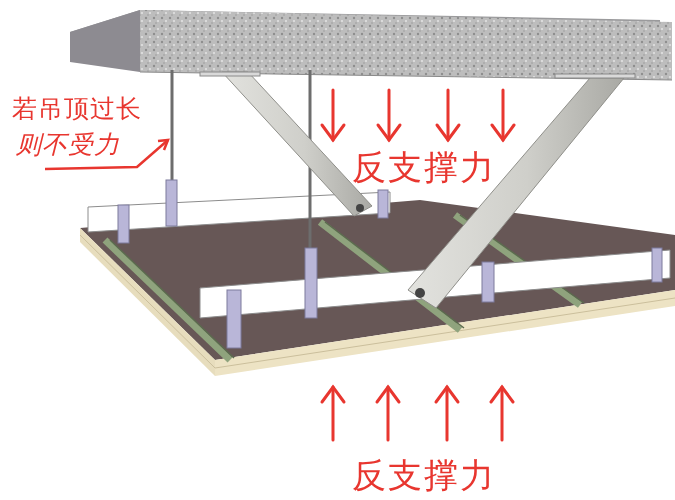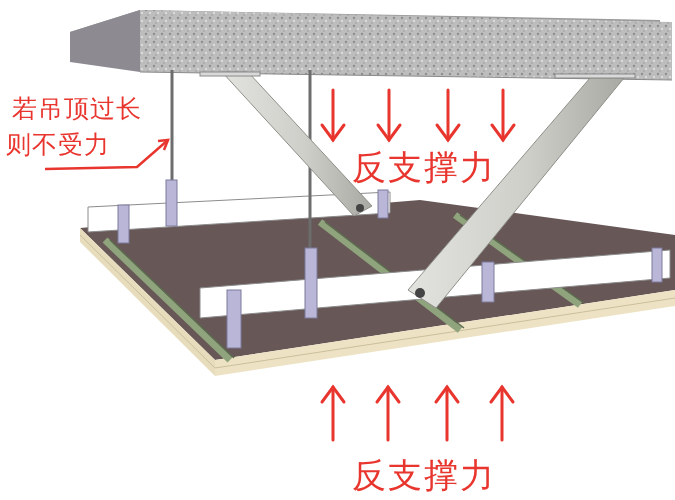--- a/index.html
+++ b/index.html
@@ -128,15 +128,15 @@
         <path d="M436,402 L447,387 L458,402"></path>
       </g>
     <g>
         <line x1="502" y1="387" x2="502" y2="440"></line>
         <path d="M491,402 L502,387 L513,402"></path>
       </g>
   </g>
 </svg>
 
 <div class="label label-left" style="left:12px; top:96px;">若吊顶过长</div>
-<div class="label label-left" style="left:6px; top:132px;">则不受力</div>
+<div class="label label-left" style="left:16px; top:132px;font-style:italic;">则不受力</div>
 <div class="label label-big" style="left:352px; top:150px;">反支撑力</div>
 <div class="label label-big" style="left:352px; top:458px;">反支撑力</div>
 
 </body></html>

